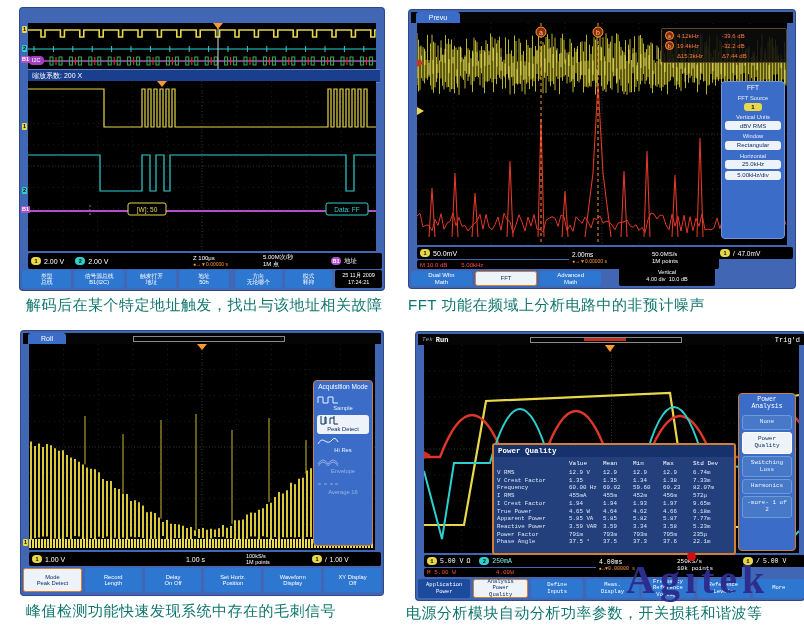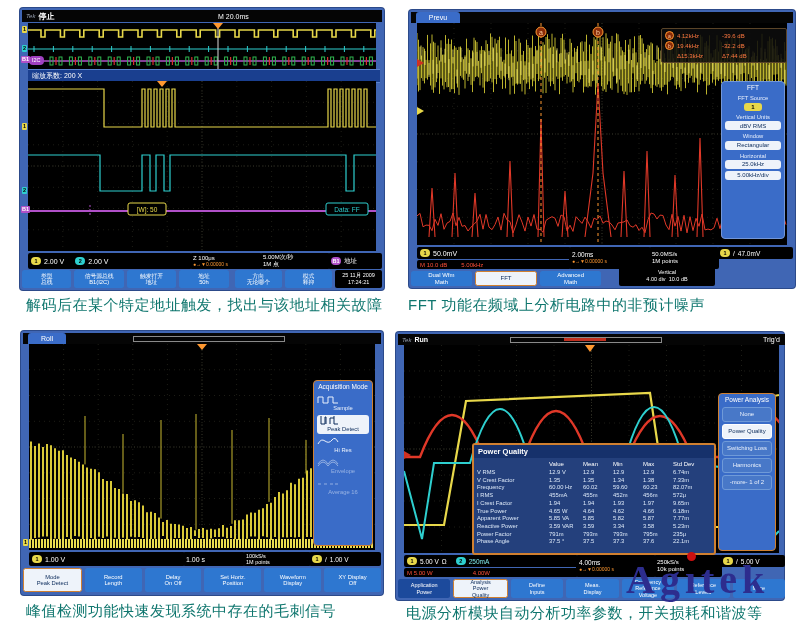--- a/index.html
+++ b/index.html
@@ -66,25 +66,20 @@
   .zoomlbl{position:absolute;background:#1a3f8f;border-top:1px solid #5a82cc;border-bottom:1px solid #5a82cc;
     color:#fff;font-size:7px;display:flex;align-items:center;padding-left:4px;}
   .vbox{position:absolute;background:#000;border-radius:2px;color:#fff;font-size:5.5px;line-height:1.25;
     display:flex;flex-direction:column;align-items:center;justify-content:center;}
   svg{display:block;}
 </style>
 </head>
 <body>
 
 <div id="p1" class="scope" style="left:20px;top:8px;width:364px;height:282px;">
-  <div class="topbar" style="left:2px;top:2px;width:360px;height:12px;">
-    <span class="brand">Tek</span>
-    <span class="status">停止</span>
-    <span style="position:absolute;left:196px;font-size:7px;">M 20.0ms</span>
-  </div>
   <div class="screen" style="left:8px;top:15px;width:348px;height:46px;">
     <svg id="svg-ov" width="348" height="46">
         <path d="M0,7H13.0V14H17.0V7H32.4V14H36.4V7H51.8V14H55.8V7H71.2V14H75.2V7H90.6V14H94.6V7H110.0V14H114.0V7H129.4V14H133.4V7H148.8V14H152.8V7H168.2V14H172.2V7H187.6V14H191.6V7H207.0V14H211.0V7H226.4V14H230.4V7H245.8V14H249.8V7H265.2V14H269.2V7H284.6V14H288.6V7H304.0V14H308.0V7H323.4V14H327.4V7H342.8V14H346.8V7H348" stroke="#e8d84a" fill="none" stroke-width="1.6"></path>
         <line x1="0" y1="26" x2="348" y2="26" stroke="#2ecfcf" stroke-width="1.2"></line>
         <line x1="6" y1="23" x2="6" y2="29" stroke="#2ecfcf" stroke-width="1"></line>
         <line x1="25.4" y1="23" x2="25.4" y2="29" stroke="#2ecfcf" stroke-width="1"></line>
         <line x1="44.8" y1="23" x2="44.8" y2="29" stroke="#2ecfcf" stroke-width="1"></line>
         <line x1="64.19999999999999" y1="23" x2="64.19999999999999" y2="29" stroke="#2ecfcf" stroke-width="1"></line>
         <line x1="83.6" y1="23" x2="83.6" y2="29" stroke="#2ecfcf" stroke-width="1"></line>
         <line x1="103" y1="23" x2="103" y2="29" stroke="#2ecfcf" stroke-width="1"></line>
@@ -1029,21 +1024,21 @@
         <div>Waveform</div>
         <div>Display</div>
       </div>
       <div class="mbtn">
         <div>XY Display</div>
         <div>Off</div>
       </div>
     </div>
 </div>
 
-<div id="p4" class="scope" style="left:396px;top:332px;width:388px;height:268px;">
+<div id="p4" class="scope" style="left:416px;top:332px;width:388px;height:268px;font-family:Liberation Mono, monospace;">
   <div class="topbar" style="left:2px;top:2px;width:387px;height:11px;">
     <span class="brand">Tek</span>
     <span class="status" style="font-size:7px;">Run</span>
     <div class="recbar" style="left:112px;top:3px;width:150px;"></div>
     <div class="abs" style="left:166px;top:4px;width:42px;height:3px;background:#c03020;"></div>
     <span style="position:absolute;right:5px;font-size:7px;">Trig'd</span>
   </div>
   <div class="screen" style="left:8px;top:13px;width:375px;height:208px;">
     <svg id="svg-pw" width="375" height="208">
         <line x1="37.5" y1="0" x2="37.5" y2="208" stroke="#2a2a20" stroke-width="0.7" stroke-dasharray="1 4"></line>

